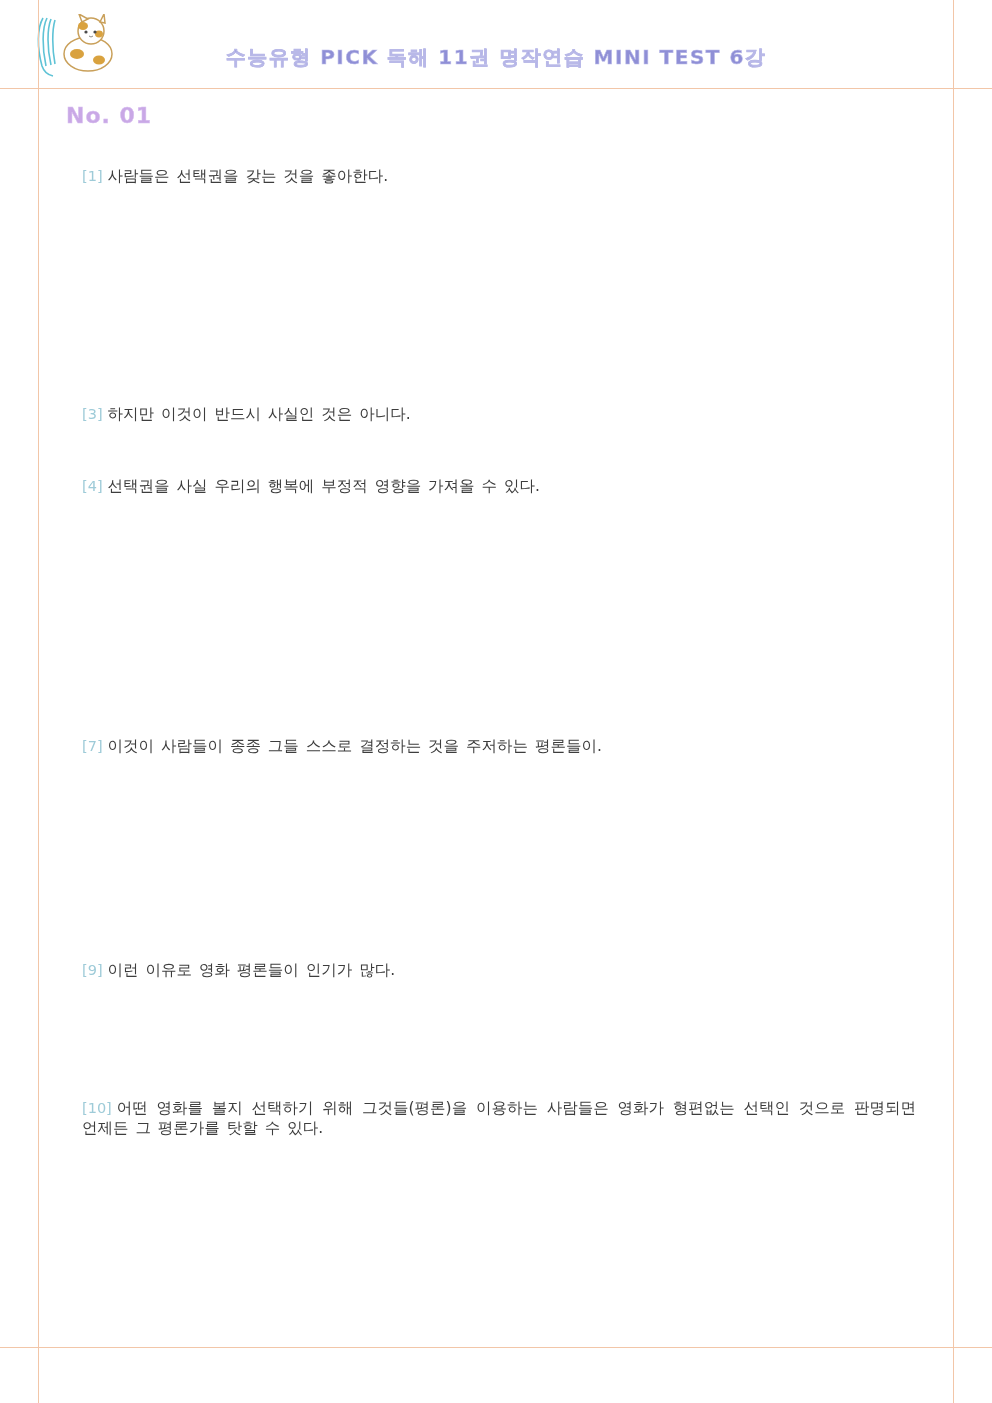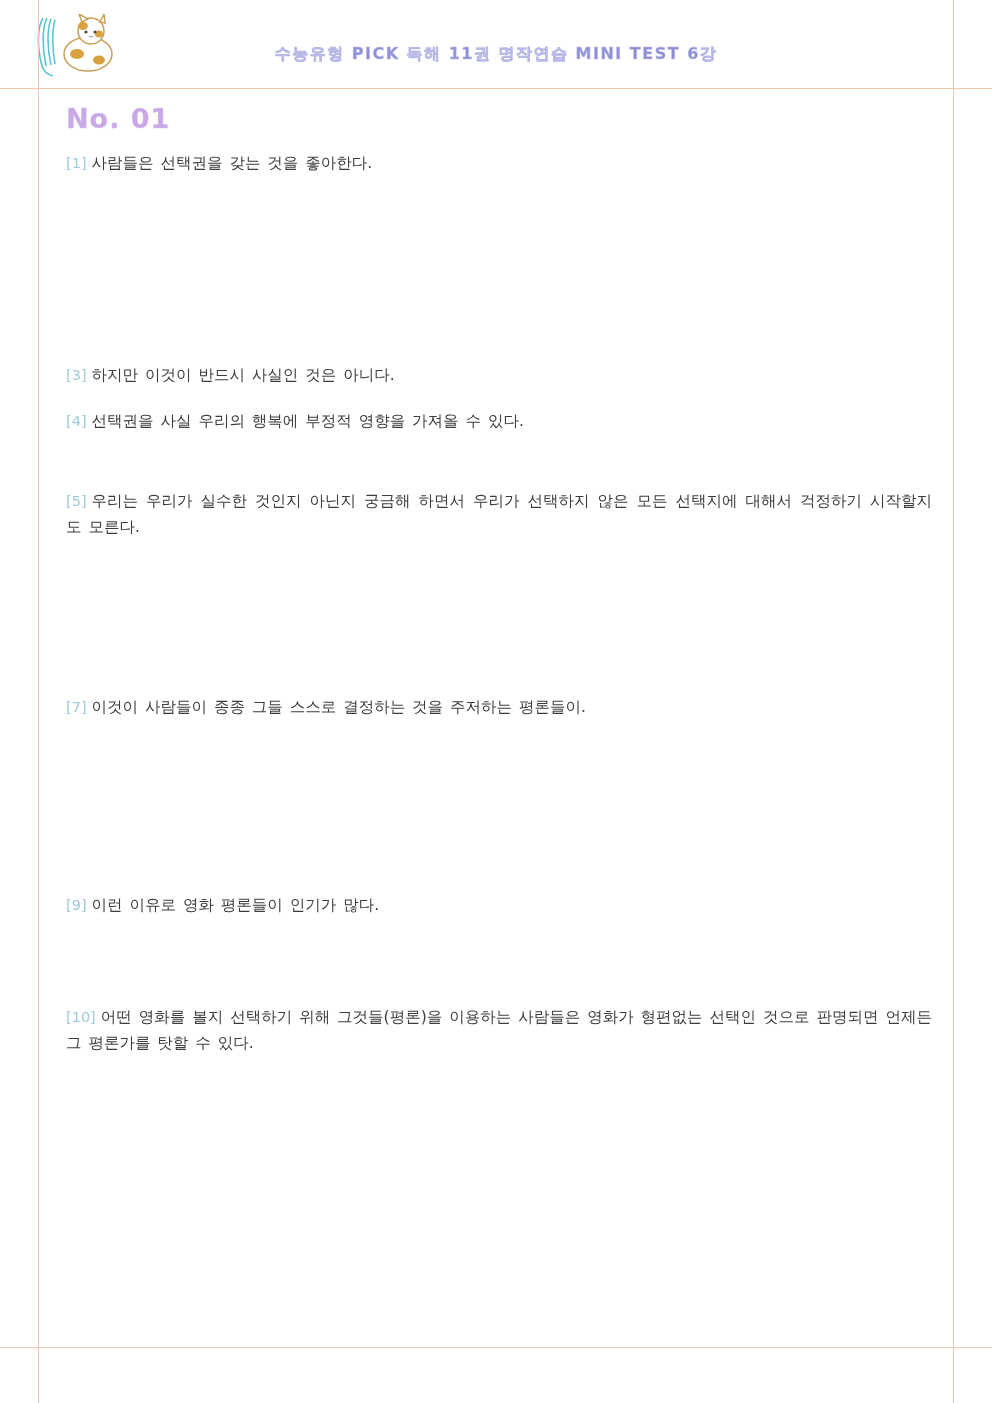--- a/index.html
+++ b/index.html
@@ -54,58 +54,58 @@
     width: 92px;
     height: 64px;
   }
   .header-title {
     position: absolute;
     left: 0;
     top: 44px;
     width: 992px;
     text-align: center;
     font-family: "DejaVu Sans", sans-serif;
-    font-size: 16px;
+    font-size: 20px;
     font-weight: bold;
     letter-spacing: 1.5px;
     color: #8f8fd6;
     -webkit-text-stroke: 0.6px #b9b9e8;
     white-space: nowrap;
   }
 
   
   .qno {
     position: absolute;
     left: 66px;
     top: 103px;
     font-family: "DejaVu Sans", sans-serif;
-    font-size: 27px;
+    font-size: 22px;
     font-weight: bold;
     letter-spacing: 1px;
     color: #c9a8e6;
     -webkit-text-stroke: 0.5px #d9c0f0;
   }
 
   
   .content {
     position: absolute;
     left: 66px;
     top: 150px;
     width: 866px;
   }
   .sentence {
     position: relative;
     font-family: "DejaVu Sans", sans-serif;
     font-size: 15.5px;
-    line-height: 26px;
+    line-height: 20px;
     color: #3f3f3f;
     text-align: justify;
     text-justify: inter-character;
     word-spacing: 2px;
-    margin: 0;
+    margin: 16px;
   }
   .sentence .idx {
     color: #9ecbd8;
     font-family: "DejaVu Sans", sans-serif;
     font-size: 14.5px;
     letter-spacing: 0px;
     margin-right: 5px;
   }
   .sentence .txt {
     color: #3d3d3d;
@@ -171,23 +171,20 @@
     <p class="sentence">
       <span class="idx">[3]</span><span class="txt">하지만 이것이 반드시 사실인 것은 아니다.</span>
     </p>
     <div class="gap-xs"></div>
 
     <p class="sentence">
       <span class="idx">[4]</span><span class="txt">선택권을 사실 우리의 행복에 부정적 영향을 가져올 수 있다.</span>
     </p>
     <div class="gap-sm"></div>
 
-    <p class="sentence">
-      <span class="idx">[5]</span><span class="txt">우리는 우리가 실수한 것인지 아닌지 궁금해 하면서 우리가 선택하지 않은 모든 선택지에 대해서 걱정하기 시작할지도 모른다.</span>
-    </p>
     <div class="gap-sm"></div>
 
     <div class="gap-lg"></div>
 
     <p class="sentence">
       <span class="idx">[7]</span><span class="txt">이것이 사람들이 종종 그들 스스로 결정하는 것을 주저하는 평론들이.</span>
     </p>
     <div class="gap-md"></div>
 
     <div class="gap-md"></div>

